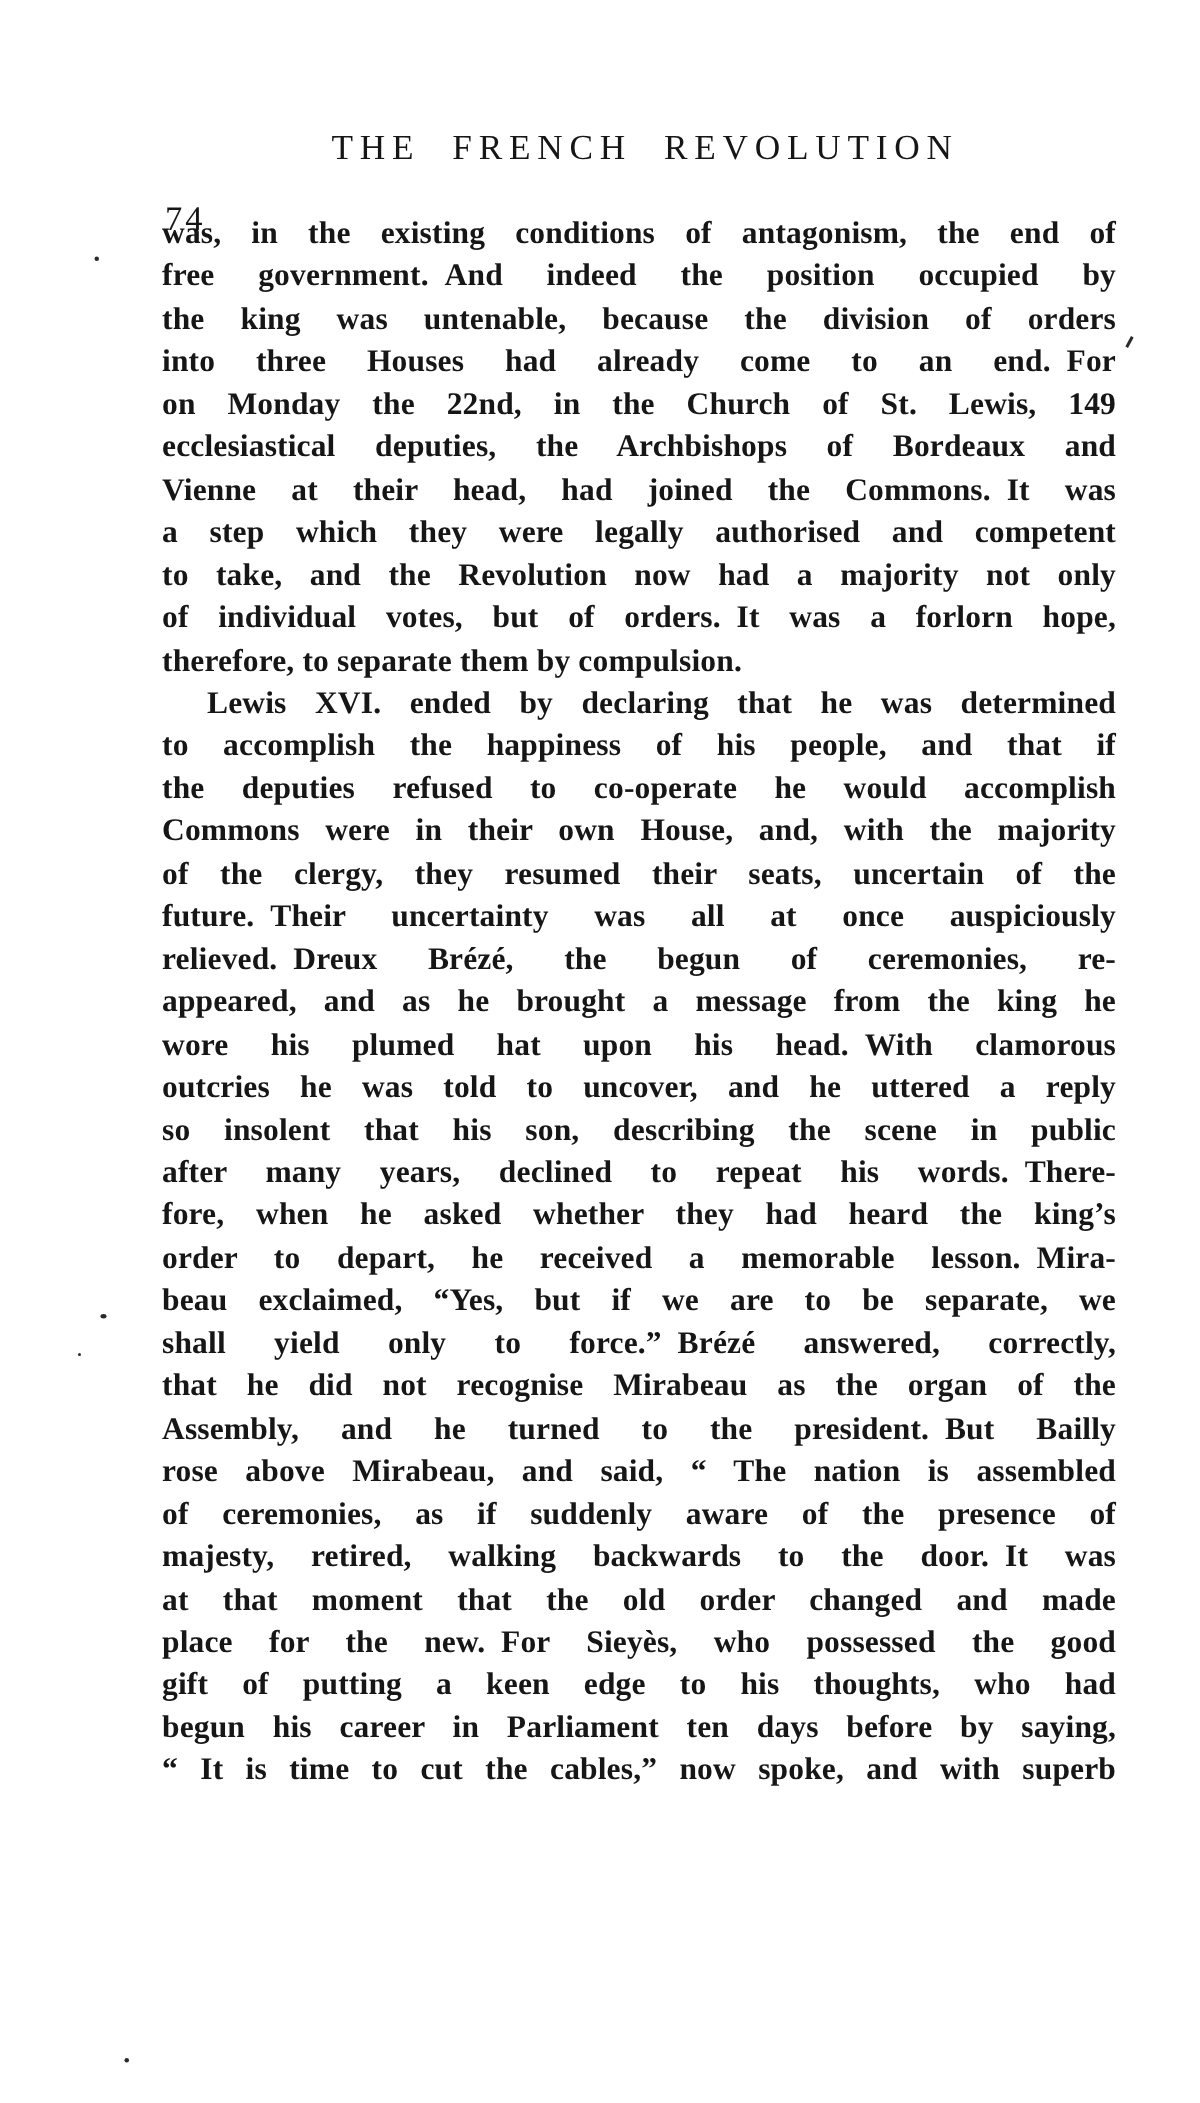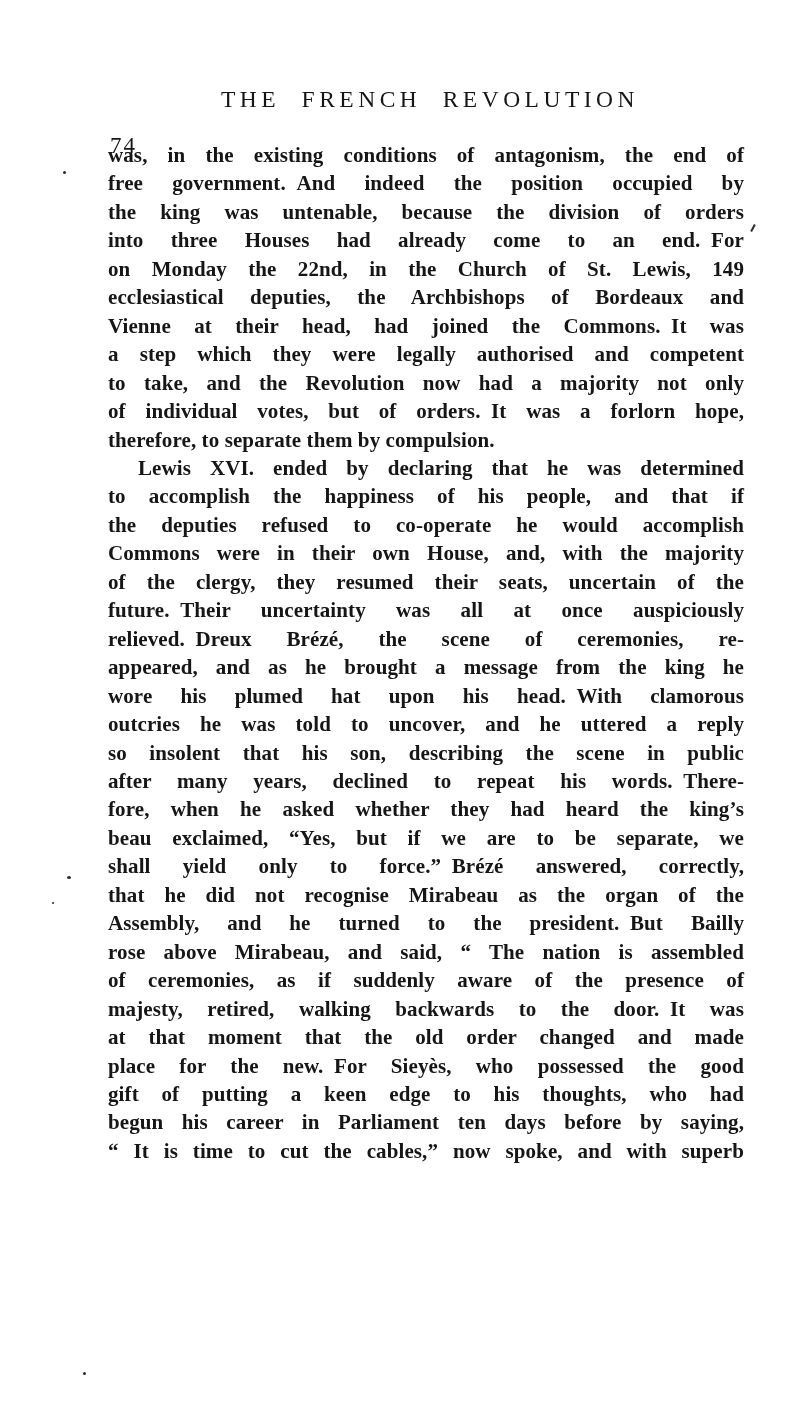--- a/index.html
+++ b/index.html
@@ -100,27 +100,28 @@
       <div class="line">a step which they were legally authorised and competent</div>
       <div class="line">to take, and the Revolution now had a majority not only</div>
       <div class="line">of individual votes, but of orders. It was a forlorn hope,</div>
       <div class="line last">therefore, to separate them by compulsion.</div>
       <div class="line indent">Lewis XVI. ended by declaring that he was determined</div>
       <div class="line">to accomplish the happiness of his people, and that if</div>
       <div class="line">the deputies refused to co-operate he would accomplish</div>
       <div class="line">Commons were in their own House, and, with the majority</div>
       <div class="line">of the clergy, they resumed their seats, uncertain of the</div>
       <div class="line">future. Their uncertainty was all at once auspiciously</div>
-      <div class="line">relieved. Dreux Brézé, the scene of ceremonies, re-</div>
+      <div class="line">relieved. Dreux Brézé, the begun of ceremonies, re-</div>
       <div class="line">appeared, and as he brought a message from the king he</div>
       <div class="line">wore his plumed hat upon his head. With clamorous</div>
       <div class="line">outcries he was told to uncover, and he uttered a reply</div>
       <div class="line">so insolent that his son, describing the scene in public</div>
       <div class="line">after many years, declined to repeat his words. There-</div>
       <div class="line">fore, when he asked whether they had heard the king’s</div>
+      <div class="line">order to depart, he received a memorable lesson. Mira-</div>
       <div class="line">beau exclaimed, “Yes, but if we are to be separate, we</div>
       <div class="line">shall yield only to force.” Brézé answered, correctly,</div>
       <div class="line">that he did not recognise Mirabeau as the organ of the</div>
       <div class="line">Assembly, and he turned to the president. But Bailly</div>
       <div class="line">rose above Mirabeau, and said, “ The nation is assembled</div>
       <div class="line">of ceremonies, as if suddenly aware of the presence of</div>
       <div class="line">majesty, retired, walking backwards to the door. It was</div>
       <div class="line">at that moment that the old order changed and made</div>
       <div class="line">place for the new. For Sieyès, who possessed the good</div>
       <div class="line">gift of putting a keen edge to his thoughts, who had</div>

